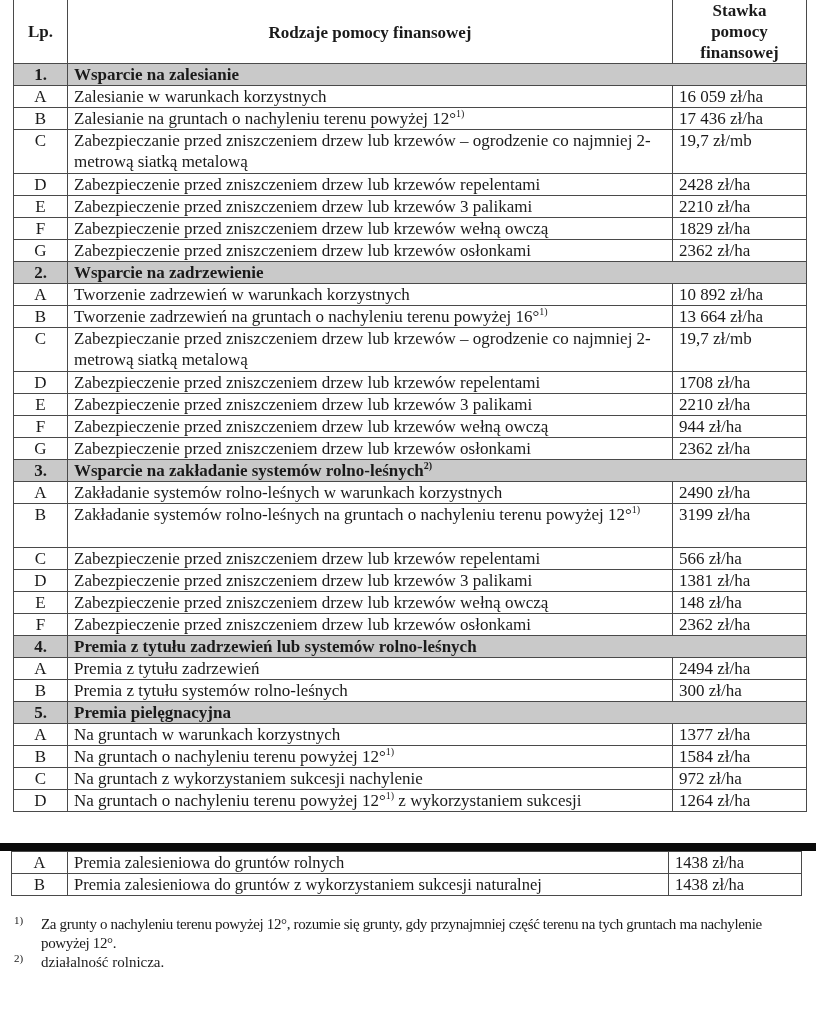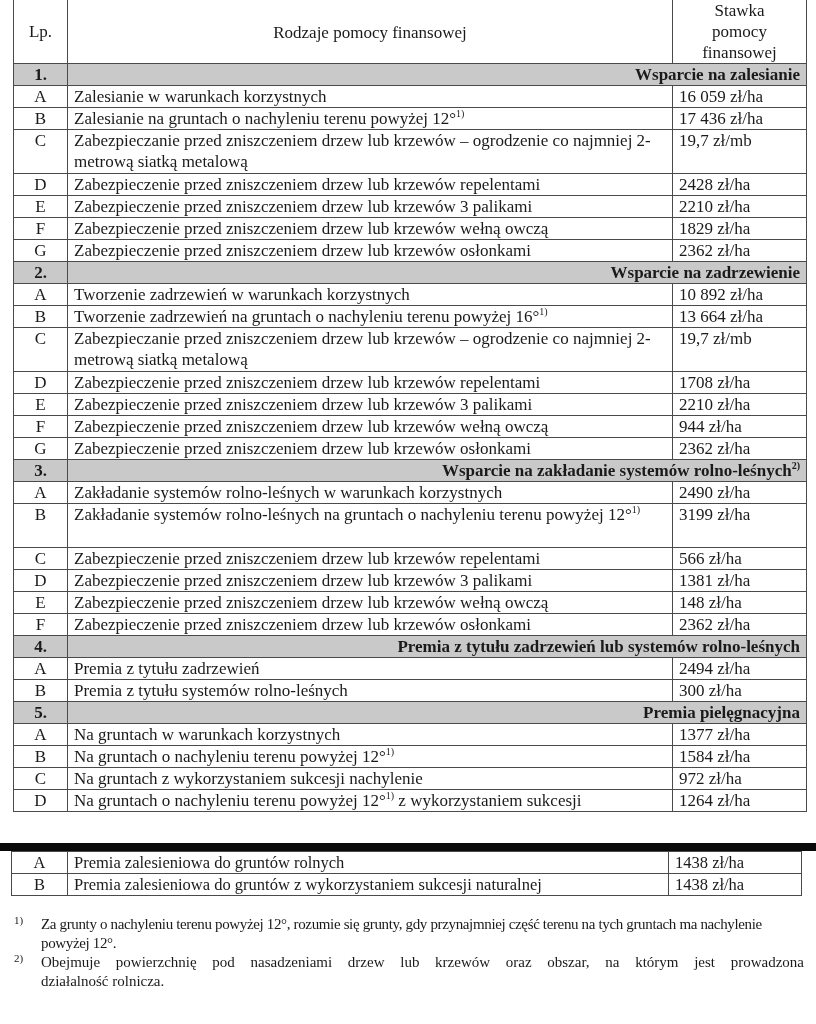--- a/index.html
+++ b/index.html
@@ -13,26 +13,26 @@
     border: 1.5px solid #4a4a4a;
     font-size: 17px;
     line-height: 21px;
     padding: 0 6px;
     vertical-align: top;
   }
   #main-table { position: absolute; left: 13px; top: -2px; width: 793px; }
   #main-table col.c1 { width: 54px; }
   #main-table col.c2 { width: 605px; }
   #main-table col.c3 { width: 134px; }
-  .hdr th { font-weight: normal; vertical-align: middle; height: 62px; }
+  .hdr th { font-weight: bold; vertical-align: middle; height: 62px; }
   .hdr th.desc { padding-top: 2px; }
   .hdr th.rate { line-height: 21px; padding: 0 2px; }
   .sec td { background: #c9c9c9; font-weight: bold; height: 21px; }
   .sec td.num { text-align: center; }
-  .sec td.title { text-align: right; }
+  .sec td.title { text-align: left; }
   .row td { height: 21px; }
   .row td.lp { text-align: center; }
   .row td.val { text-align: left; white-space: nowrap; }
   .row.tall td { height: 43px; }
   sup { font-size: 10px; line-height: 0; vertical-align: 7px; }
   #black-bar {
     position: absolute; left: 0; top: 843px; width: 816px; height: 8px;
     background: #0a0a0a;
   }
   #lower-table { position: absolute; left: 11px; top: 851px; width: 790px; }
@@ -247,17 +247,16 @@
 </table>
 
 <div class="footnotes">
   <div class="fn one">
     <span class="mark">1)</span>
     <span class="text">Za grunty o nachyleniu terenu powyżej 12°, rozumie się grunty, gdy przynajmniej część terenu na tych gruntach ma nachylenie powyżej 12°.</span>
   </div>
   <div class="fn two">
     <span class="mark">2)</span>
     <span class="text">
-      <span class="first">Obejmuje powierzchnię pod nasadzeniami drzew lub krzewów oraz obszar, na którym jest prowadzona</span>
       <span>działalność rolnicza.</span>
     </span>
   </div>
 </div>
 
 </body></html>

